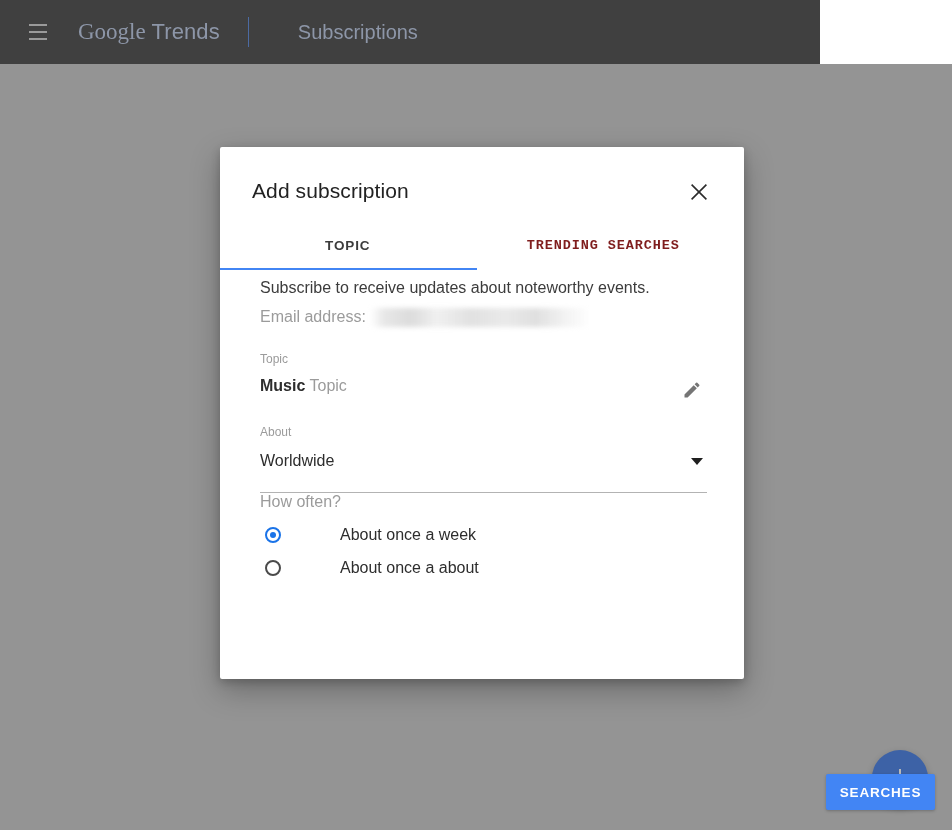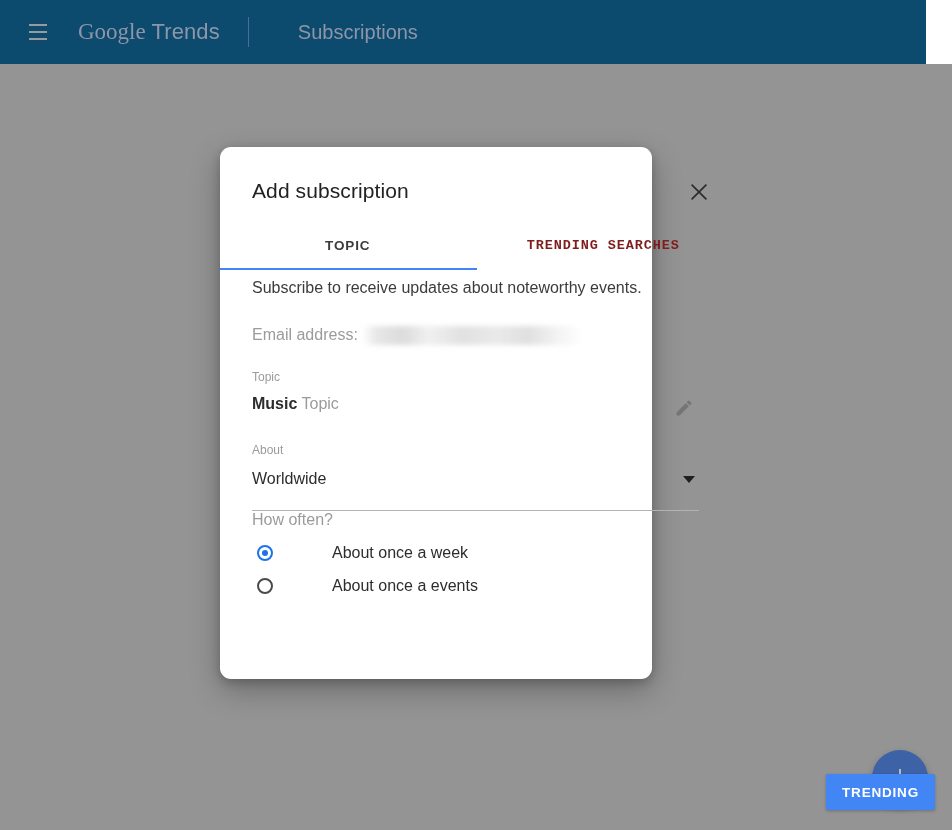--- a/index.html
+++ b/index.html
@@ -12,23 +12,23 @@
     overflow: hidden;
     font-family: "Liberation Sans", sans-serif;
     background: #ffffff;
     position: relative;
   }
 
   
   .app-header {
     position: absolute;
     top: 0; left: 0;
-    width: 926px;
+    width: 820px;
     height: 64px;
-    background: #0c4a6e;
+    background: #404040;
     display: flex;
     align-items: center;
     box-sizing: border-box;
     padding-left: 20px;
     z-index: 1;
   }
   .hamburger {
     width: 36px;
     height: 36px;
     display: flex;
@@ -103,24 +103,24 @@
     background: #b9b9b9;
   }
   .fab .plus-h { width: 18px; height: 2px; }
   .fab .plus-v { width: 2px; height: 18px; }
 
   
   .dialog {
     position: absolute;
     left: 220px;
     top: 147px;
-    width: 432px;
+    width: 524px;
     height: 532px;
     background: #ffffff;
-    border-radius: 11px;
+    border-radius: 2px;
     box-shadow: 0 11px 30px rgba(0,0,0,0.28), 0 3px 10px rgba(0,0,0,0.20);
     box-sizing: border-box;
     z-index: 5;
   }
   .dialog-title-row {
     position: absolute;
     left: 0; top: 0;
     width: 511px;
     height: 79px;
     display: flex;
@@ -174,35 +174,35 @@
     left: 0;
     top: 121px;
     width: 257px;
     height: 2px;
     background: #4285f4;
   }
 
   
   .content {
     position: absolute;
-    left: 32px;
+    left: 40px;
     top: 131px;
     width: 447px;
   }
   .desc {
     font-size: 16px;
     color: #3c3c3c;
     margin: 0;
     padding-top: 0;
     line-height: 20px;
   }
   .email-row {
     display: flex;
     align-items: center;
-    margin-top: 26px;
+    margin-top: 8px;
     height: 22px;
   }
   .email-label {
     font-size: 16px;
     color: #9b9b9b;
     white-space: nowrap;
   }
   .email-blur {
     margin-left: 6px;
     width: 215px;
@@ -405,19 +405,19 @@
 
     <div class="how-often">How often?</div>
 
     <div class="radio-row">
       <span class="radio on"></span>
       <span class="radio-label">About once a week</span>
     </div>
 
     <div class="radio-row">
       <span class="radio off"></span>
-      <span class="radio-label">About once a events</span>
-    </div>
-
-  </div>
-
-  <button class="subscribe-btn">TRENDING</button>
+      <span class="radio-label">About once a about</span>
+    </div>
+
+  </div>
+
+  <button class="subscribe-btn">SEARCHES</button>
 </div>
 
 </body></html>

